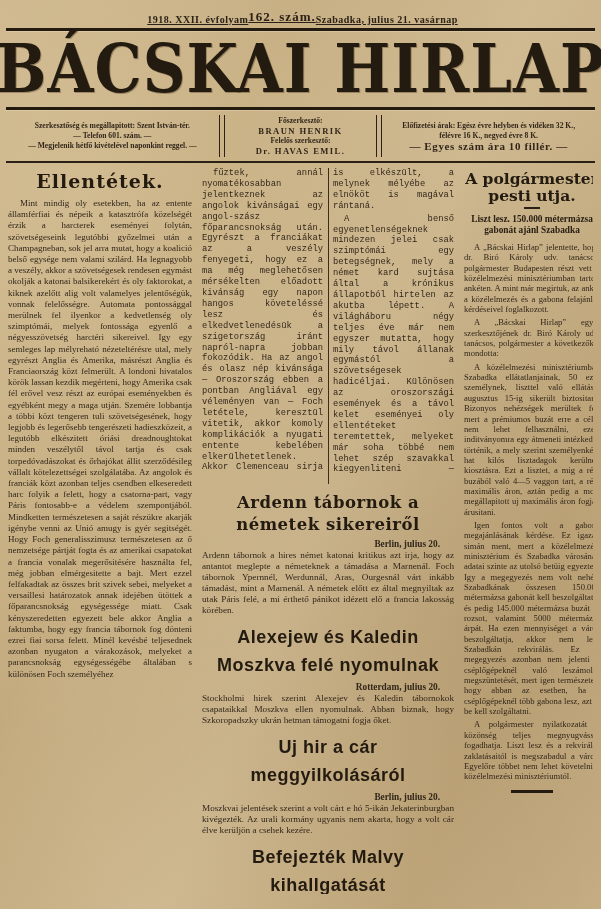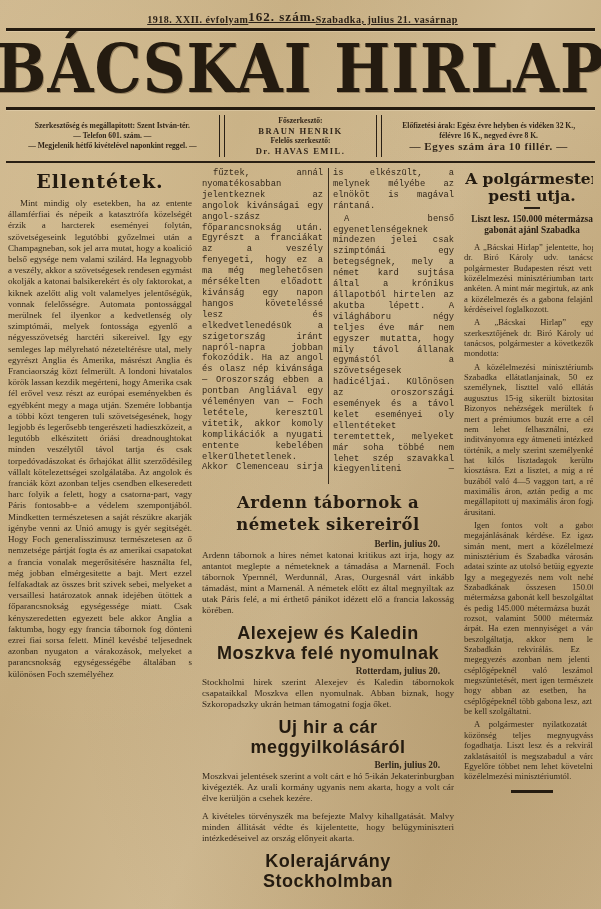--- a/index.html
+++ b/index.html
@@ -82,21 +82,21 @@
   .mid-top p{margin:0 0 2px 0;text-indent:11px;}
 
   .news{margin-top:8px;}
   .news-item{margin-bottom:7px;}
   .nh-serif{
     text-align:center;font-family:"DejaVu Serif",serif;font-weight:bold;
     font-size:16.5px;line-height:22px;letter-spacing:.5px;color:#241b10;margin:2px 0 3px 0;
   }
   .nh-sans{
     text-align:center;font-family:"Liberation Sans",sans-serif;font-weight:bold;
-    font-size:18px;line-height:20px;letter-spacing:.5px;color:#241b10;margin:2px 0 3px 0;
+    font-size:18px;line-height:28px;letter-spacing:.5px;color:#241b10;margin:2px 0 3px 0;
   }
   .dateline{
     text-align:right;font-size:9.3px;font-weight:bold;padding-right:14px;margin:1px 0;
     color:#32271a;
   }
   .newsbody{font-size:9.2px;line-height:11px;text-align:justify;color:#32271a;}
 
   .col4 .headline-right{
     text-align:center;font-weight:bold;font-family:"DejaVu Serif",serif;
     font-size:15.5px;line-height:17px;color:#241b10;margin:2px 0 3px 0;
@@ -180,20 +180,21 @@
           <div class="newsbody ind">Stockholmi hirek szerint Alexejev és Kaledin tábornokok csapataikkal Moszkva ellen nyomulnak. Abban biznak, hogy Szkoropadszky ukrán hetman támogatni fogja őket.</div>
         </div>
 
         <div class="news-item">
           <div class="nh-sans">Uj hir a cár meggyilkolásáról</div>
           <div class="dateline">Berlin, julius 20.</div>
           <div class="newsbody ind">Moszkvai jelentések szerint a volt cárt e hó 5-ikán Jekaterinburgban kivégezték. Az urali kormány ugyanis nem akarta, hogy a volt cár élve kerüljön a csehek kezére.</div>
         </div>
 
         <div class="news-item">
+          <div class="nh-sans">Befejezték Malvy kihallgatását</div>
           <div class="newsbody ind">A kivételes törvényszék ma befejezte Malvy kihallgatását. Malvy minden állitását védte és kijelentette, hogy belügyminiszteri intézkedéseivel az ország előnyeit akarta.</div>
         </div>
 
         <div class="news-item">
           <div class="nh-sans">Kolerajárvány Stockholmban</div>
 
         </div>
 
       </div>
     </div>

